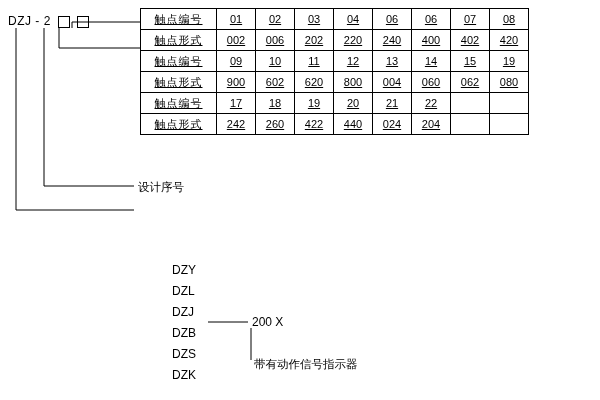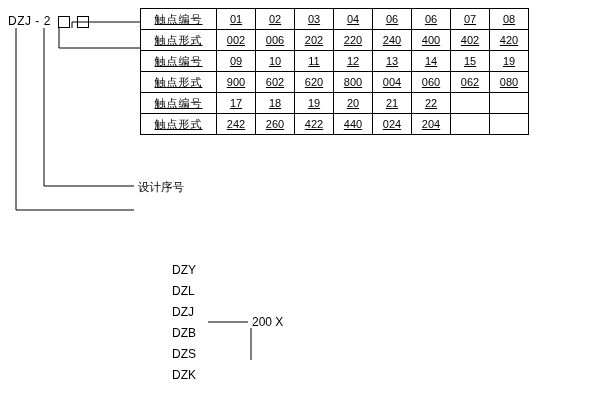--- a/index.html
+++ b/index.html
@@ -212,14 +212,15 @@
 
   <div class="series">
     <div>DZY</div>
     <div>DZL</div>
     <div>DZJ</div>
     <div>DZB</div>
     <div>DZS</div>
     <div>DZK</div>
   </div>
   <div class="series-200">200  X</div>
+  <div class="series-note">带有动作信号指示器</div>
 
 </div>
 
 </body></html>

